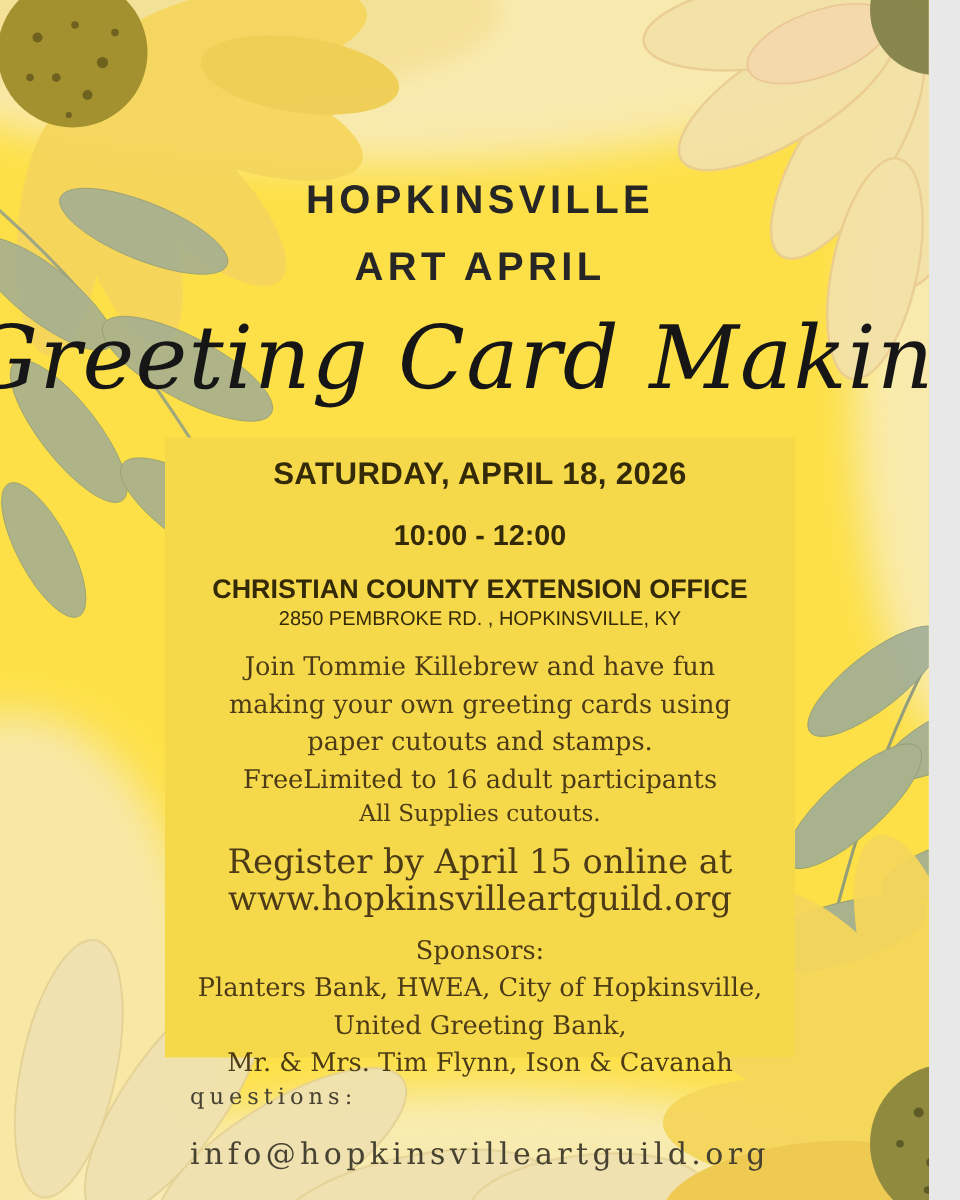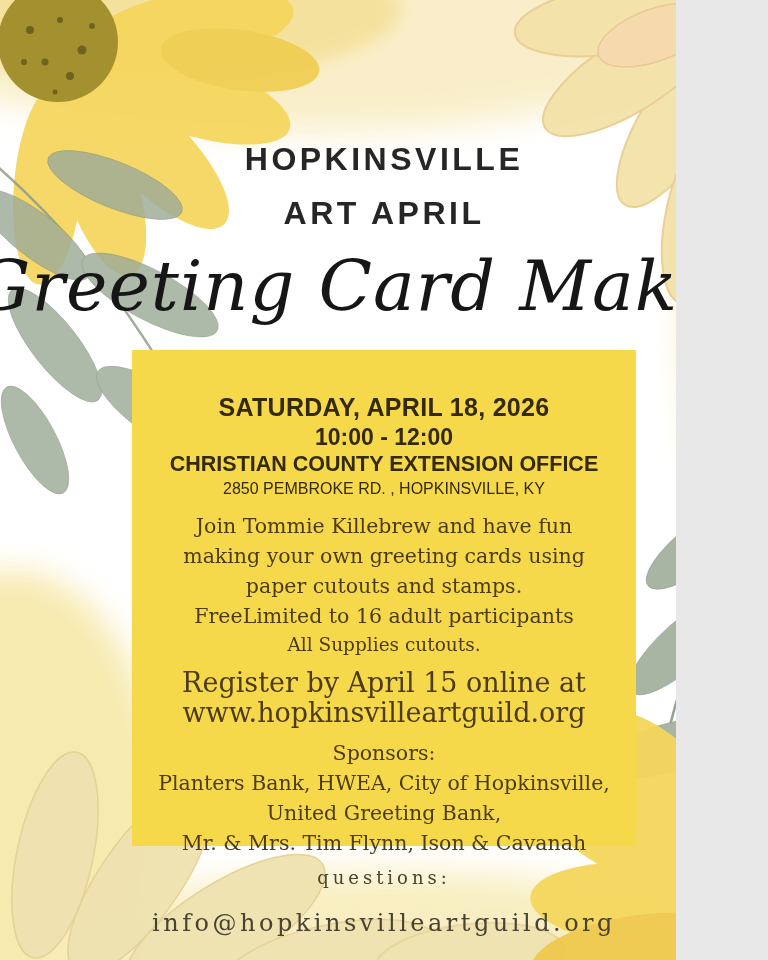--- a/index.html
+++ b/index.html
@@ -1,17 +1,17 @@
 <!DOCTYPE html>
 <html style="--box-bg: #F6D94B; --box-heading-text: #342A08; --box-body-text: #4C3B16; --heading-text: #262626; --script-text: #161616; --footer-text: #474231; --petal-yellow: #F5D65C; --petal-cream: #EFE2B0; --leaf-sage: #9DAB97; --flower-center-olive: #A3912F; --wash-yellow: #F8ECC0;"><head>
 <meta charset="utf-8">
 <style>
   html,body{margin:0;padding:0;background:#e8e8e8;}
   .poster{
-    position:relative;width:676px;height:960px;background:#ffffff;
+    position:relative;width:743px;height:960px;background:#fde047;
     overflow:hidden;font-family:"Liberation Sans",sans-serif;
   }
   .decor{position:absolute;left:0;top:0;width:768px;height:960px;}
   .content{
     position:absolute;left:0;top:0;width:768px;height:960px;
     display:flex;flex-direction:column;align-items:center;
   }
   .org{
     margin-top:132px;text-align:center;color:var(--heading-text,#262626);
     font-weight:bold;font-size:32px;letter-spacing:3.5px;line-height:54px;
@@ -19,32 +19,32 @@
   .script-title{
     margin-top:2px;font-family:"DejaVu Serif",serif;font-style:italic;
     font-weight:400;font-size:70px;line-height:88px;color:var(--script-text,#161616);
     white-space:nowrap;letter-spacing:1px;
   }
   .info-box{
     margin-top:20px;width:504px;height:496px;box-sizing:border-box;
     background:var(--box-bg,#F6D94B);color:var(--box-heading-text,#342A08);
     text-align:center;padding:15px 10px 10px 10px;
   }
-  .box-date{font-size:25px;font-weight:bold;letter-spacing:0.3px;line-height:28px;margin-top:28px;}
-  .box-time{font-size:23px;font-weight:bold;margin-top:3px;line-height:27px;}
-  .box-venue{font-size:21.5px;font-weight:bold;margin-top:0;line-height:26px;}
+  .box-date{font-size:25px;font-weight:bold;letter-spacing:0.3px;line-height:28px;}
+  .box-time{font-size:23px;font-weight:bold;margin-top:22px;line-height:27px;}
+  .box-venue{font-size:21.5px;font-weight:bold;margin-top:16px;line-height:26px;}
   .box-address{font-size:16px;font-weight:normal;margin-top:2px;line-height:19px;}
   .serif{font-family:"DejaVu Serif",serif;color:var(--box-body-text,#4C3B16);}
   .box-desc{margin-top:13px;font-size:20.5px;line-height:30px;}
   .box-cost-row{display:flex;justify-content:center;font-size:20.5px;line-height:30px;}
   .box-supplies{font-size:18.5px;line-height:27px;}
   .box-register{margin-top:10px;font-size:27px;line-height:30px;}
   .box-sponsors{margin-top:10px;font-size:20.5px;line-height:30px;}
   .footer{
-    margin-top:17px;text-align:center;color:var(--footer-text,#474231);
+    margin-top:17px;color:var(--footer-text,#474231);
     font-family:"DejaVu Serif",serif;
   }
   .footer-q{font-size:18px;letter-spacing:4px;line-height:29px;}
   .footer-email{font-size:24px;letter-spacing:3.5px;line-height:31px;margin-top:16px;}
   .leaf{fill:var(--leaf-sage,#9DAB97);stroke:#7F8F7A;stroke-width:0.6;}
   .petal-y{fill:var(--petal-yellow,#F5D65C);}
   .petal-cream{fill:var(--petal-cream,#EFE2B0);stroke:#E3D094;stroke-width:1.5;}
   .petal-pale{fill:#F3E2A8;stroke:#EACD92;stroke-width:2;}
 </style>
 </head>

